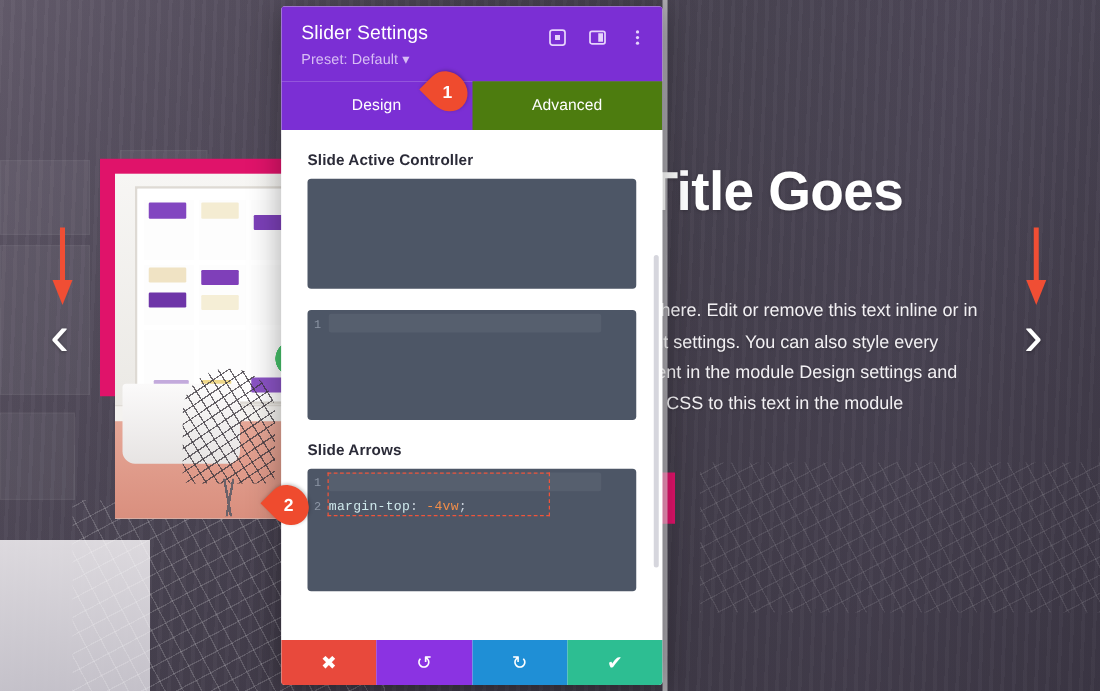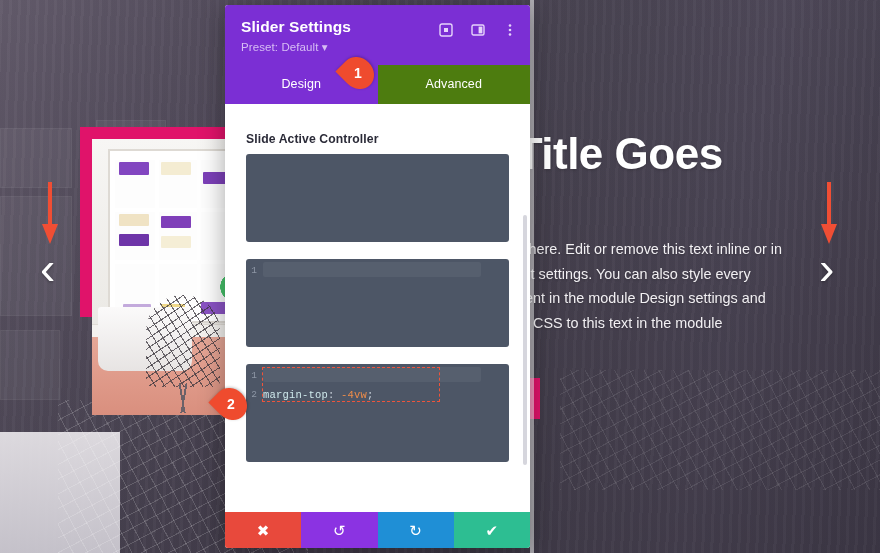--- a/index.html
+++ b/index.html
@@ -211,21 +211,21 @@
 
   .modal-header {
     background: #7b2fd4;
     padding: 13px 16px 11px 16px;
     position: relative;
     flex: none;
   }
   .modal-title {
     color: #ffffff;
     font-size: 15.5px;
-    font-weight: 700;
+    font-weight: 400;
     letter-spacing: .1px;
   }
   .modal-preset {
     color: #d7bdf4;
     font-size: 11.5px;
     margin-top: 4px;
     letter-spacing: .1px;
   }
   .header-icons {
     position: absolute;
@@ -283,21 +283,20 @@
   #badge1 { left: 341px; top: 58px; }
   #badge2 { left: 214px; top: 389px; }
 
   
   .modal-body {
     flex: 1;
     background: #ffffff;
     padding: 17px 21px 0 21px;
     overflow: hidden;
     position: relative;
-    margin-top: 11px;
   }
 
   .field { margin-bottom: 17px; }
   .field-label {
     font-size: 12.2px;
     font-weight: 700;
     color: #2b2b38;
     margin-bottom: 8px;
     letter-spacing: .1px;
   }
@@ -497,20 +496,21 @@
         <div class="code-editor ce-image">
           <div class="active-line-hl"></div>
           <div class="code-line" style="margin-top:2px;">
             <span class="gutter">1</span>
             <span class="code-text"></span>
           </div>
         </div>
       </div>
 
       <div class="field">
+        <div class="field-label">Slide Arrows</div>
         <div class="code-editor ce-arrows">
           <div class="active-line-hl"></div>
           <div class="code-line" style="margin-top:2px;">
             <span class="gutter">1</span>
           </div>
           <div class="code-line">
             <span class="gutter">2</span>
             <span class="code-text"><span class="tok-prop">margin-top</span><span class="tok-punc">: </span><span class="tok-val">-4vw</span><span class="tok-punc">;</span></span>
           </div>
           <div class="sel-outline"></div>

